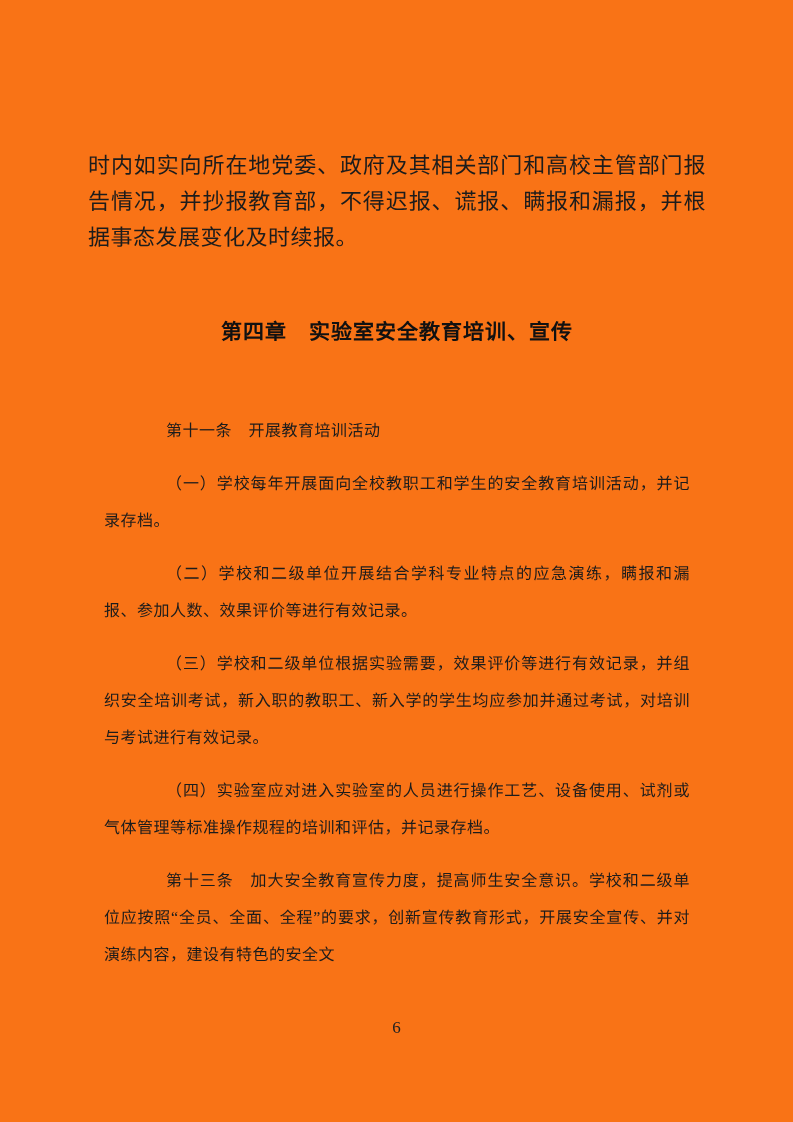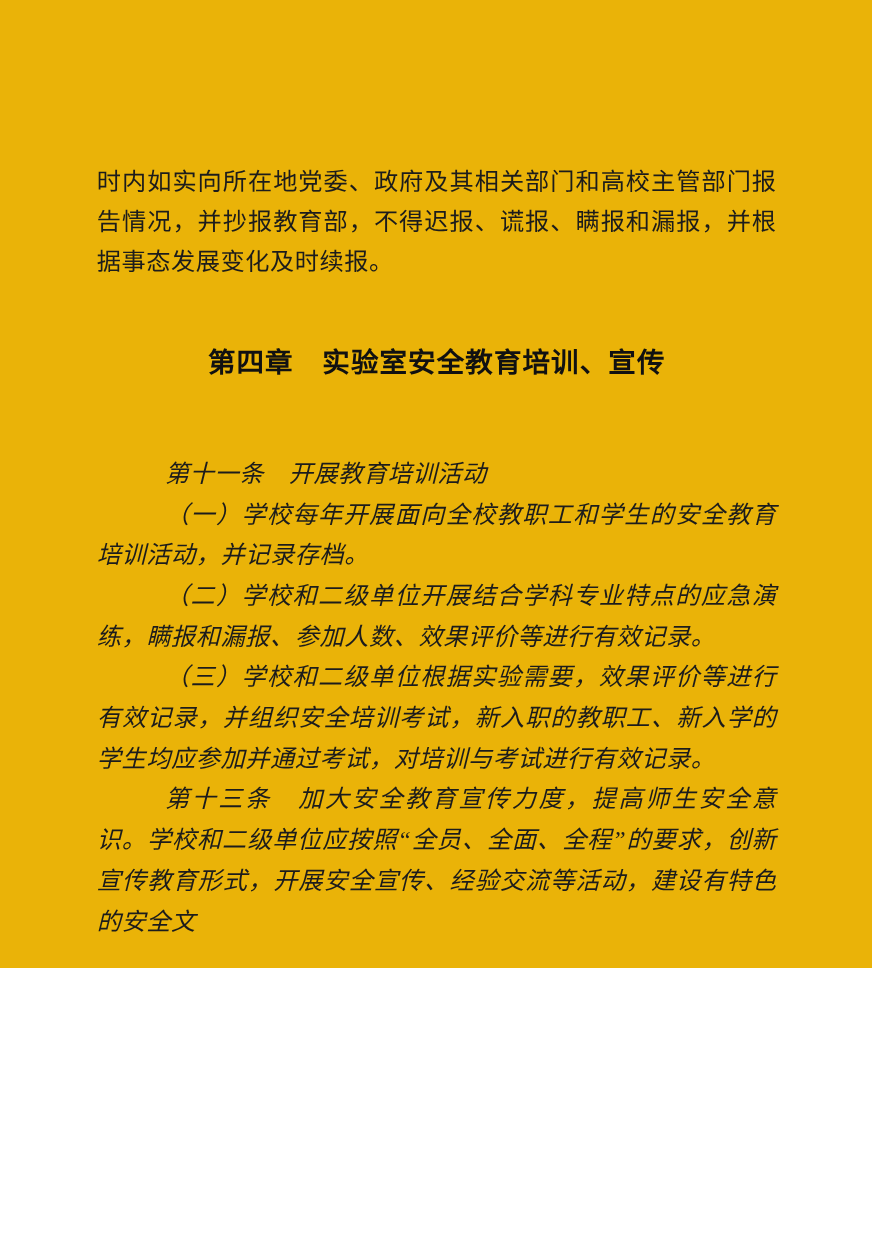--- a/index.html
+++ b/index.html
@@ -3,22 +3,22 @@
 <meta charset="utf-8">
 <style>
   html, body {
     margin: 0;
     padding: 0;
     background: #ffffff;
   }
   .page {
     position: relative;
     width: 793px;
-    height: 880px;
-    background: #eab308;
+    height: 1122px;
+    background: #f97316;
     overflow: hidden;
     color: #1c1c1c;
   }
   .content {
     position: absolute;
     left: 88px;
     top: 148px;
     width: 618px;
   }
   
@@ -27,39 +27,38 @@
     font-family: "Liberation Serif", "DejaVu Serif", serif;
     font-size: 22px;
     line-height: 36px;
     text-align: justify;
     text-justify: inter-ideograph;
     text-align-last: left;
     letter-spacing: 0.5px;
   }
   .chapter-heading {
     margin: 62px 0 66px 0;
-    font-family: Liberation Mono, monospace;
+    font-family: Liberation Sans, sans-serif;
     font-weight: bold;
-    font-size: 25px;
+    font-size: 21px;
     line-height: 28px;
     text-align: center;
     letter-spacing: 1px;
     color: #111111;
   }
   .body-para {
-    margin: 0;
+    margin: 16px;
     font-family: "Liberation Serif", "DejaVu Serif", serif;
-    font-size: 22px;
+    font-size: 16px;
     line-height: 37px;
     text-align: justify;
     text-justify: inter-ideograph;
     text-align-last: left;
     text-indent: 62px;
     letter-spacing: 0.5px;
-    font-style: italic;
   }
   .page-number {
     position: absolute;
     left: 0;
     top: 1018px;
     width: 100%;
     text-align: center;
     font-family: "Liberation Serif", "DejaVu Serif", serif;
     font-size: 17px;
     color: #222222;
@@ -71,17 +70,18 @@
 <div class="page">
   <div class="content">
     <p class="cont-para">时内如实向所在地党委、政府及其相关部门和高校主管部门报告情况，并抄报教育部，不得迟报、谎报、瞒报和漏报，并根据事态发展变化及时续报。</p>
 
     <h1 class="chapter-heading">第四章　实验室安全教育培训、宣传</h1>
 
     <p class="body-para">第十一条　开展教育培训活动</p>
     <p class="body-para">（一）学校每年开展面向全校教职工和学生的安全教育培训活动，并记录存档。</p>
     <p class="body-para">（二）学校和二级单位开展结合学科专业特点的应急演练，瞒报和漏报、参加人数、效果评价等进行有效记录。</p>
     <p class="body-para">（三）学校和二级单位根据实验需要，效果评价等进行有效记录，并组织安全培训考试，新入职的教职工、新入学的学生均应参加并通过考试，对培训与考试进行有效记录。</p>
-    <p class="body-para">第十三条　加大安全教育宣传力度，提高师生安全意识。学校和二级单位应按照“全员、全面、全程”的要求，创新宣传教育形式，开展安全宣传、经验交流等活动，建设有特色的安全文</p>
+    <p class="body-para">（四）实验室应对进入实验室的人员进行操作工艺、设备使用、试剂或气体管理等标准操作规程的培训和评估，并记录存档。</p>
+    <p class="body-para">第十三条　加大安全教育宣传力度，提高师生安全意识。学校和二级单位应按照“全员、全面、全程”的要求，创新宣传教育形式，开展安全宣传、并对演练内容，建设有特色的安全文</p>
   </div>
 
   <div class="page-number">6</div>
 </div>
 
 </body></html>

